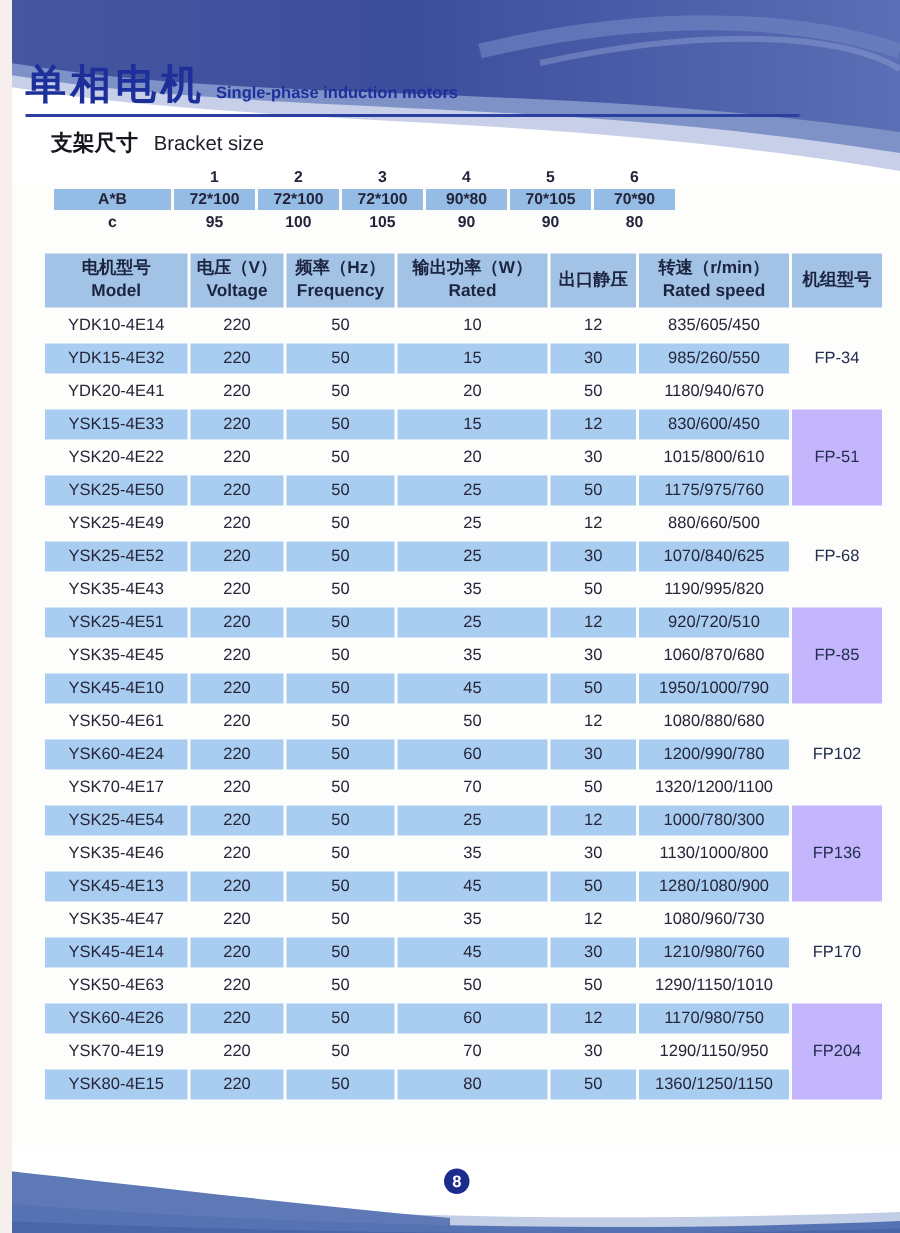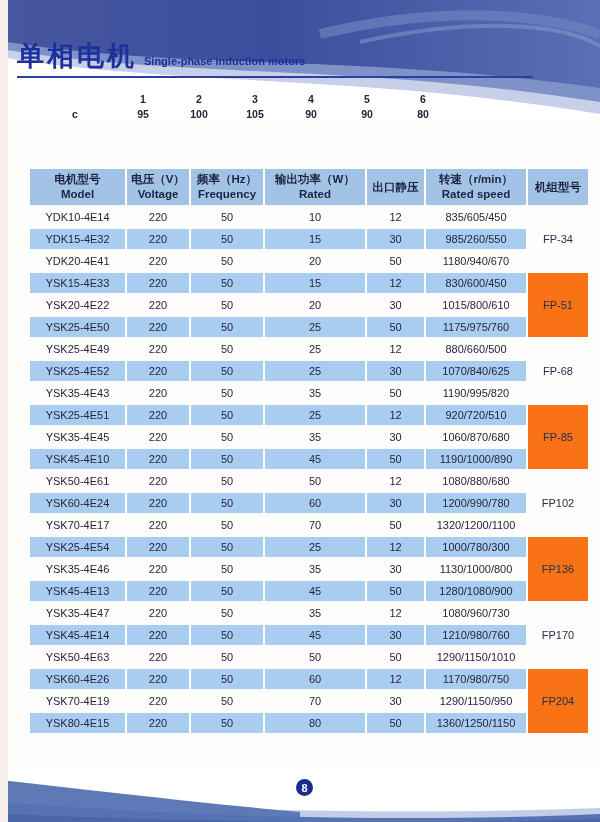--- a/index.html
+++ b/index.html
@@ -24,21 +24,21 @@
   .bracket-table td { height:14px; text-align:center; font-size:10.5px; font-weight:bold; color:#23233a; padding:1px 2px; }
   .bracket-table td.c-blue { background:#94bce4; }
 
   .spec-section { position:absolute; top:161px; left:28px; z-index:6; }
   .spec-table { border-collapse:separate; border-spacing:2px; table-layout:fixed; width:546px; margin-top:6px; }
   .spec-table th { background:#a2c3e5; color:#1c2440; font-size:11.5px; font-weight:bold; height:36px; line-height:1.3; padding:2px 1px; text-align:center; vertical-align:middle; }
   .spec-table th .en { font-weight:bold;text-align:right; }
   .spec-table td { height:20px; text-align:center; font-size:11px; color:#26263a; padding:0 2px; vertical-align:middle; }
   .spec-table td.blue { background:#a9cdf0; }
   .spec-table td.group-white { background:transparent; }
-  .spec-table td.group-blue { background:#f97316; }
+  .spec-table td.group-blue { background:#c4b5fd; }
   .spec-table td.group-cell { font-size:11px; color:#222f4e; }
 
   .page-num { position:absolute; left:296px; top:779px; width:17px; height:17px; border-radius:50%;
               background:#1c2b8e; color:#ffffff; font-size:11px; font-weight:bold;
               display:flex; align-items:center; justify-content:center; z-index:7; }
 </style>
 </head>
 <body>
 
 <div class="page">
@@ -69,39 +69,52 @@
   </svg>
 
   <div class="edge-strip"></div>
 
   <div class="title-block">
     <span class="title-cn">单相电机</span><span class="title-en">Single-phase induction motors</span>
     <div class="title-rule"></div>
   </div>
 
   <div class="bracket-section">
+    <div class="section-heading">
+      <span class="heading-cn">支架尺寸</span>
+      <span class="heading-en">Bracket size</span>
+    </div>
     <table class="bracket-table">
       <colgroup>
         <col style="width:78px">
           <col style="width:54px">
           <col style="width:54px">
           <col style="width:54px">
           <col style="width:54px">
           <col style="width:54px">
           <col style="width:54px">
       </colgroup>
       <tbody>
         <tr>
           <td></td>
           <td>1</td>
           <td>2</td>
           <td>3</td>
           <td>4</td>
           <td>5</td>
           <td>6</td>
+        </tr>
+        <tr>
+          <td class="c-blue">A*B</td>
+          <td class="c-blue">72*100</td>
+          <td class="c-blue">72*100</td>
+          <td class="c-blue">72*100</td>
+          <td class="c-blue">90*80</td>
+          <td class="c-blue">70*105</td>
+          <td class="c-blue">70*90</td>
         </tr>
         <tr>
           <td>c</td>
           <td>95</td>
           <td>100</td>
           <td>105</td>
           <td>90</td>
           <td>90</td>
           <td>80</td>
         </tr>
@@ -223,21 +236,21 @@
             <td>35</td>
             <td>30</td>
             <td>1060/870/680</td>
           </tr>
           <tr>
             <td class="blue">YSK45-4E10</td>
             <td class="blue">220</td>
             <td class="blue">50</td>
             <td class="blue">45</td>
             <td class="blue">50</td>
-            <td class="blue">1190/1000/890</td>
+            <td class="blue">1950/1000/790</td>
           </tr>
           <tr>
             <td>YSK50-4E61</td>
             <td>220</td>
             <td>50</td>
             <td>50</td>
             <td>12</td>
             <td>1080/880/680</td>
             <td rowspan="3" class="group-cell group-white">FP102</td>
           </tr>

